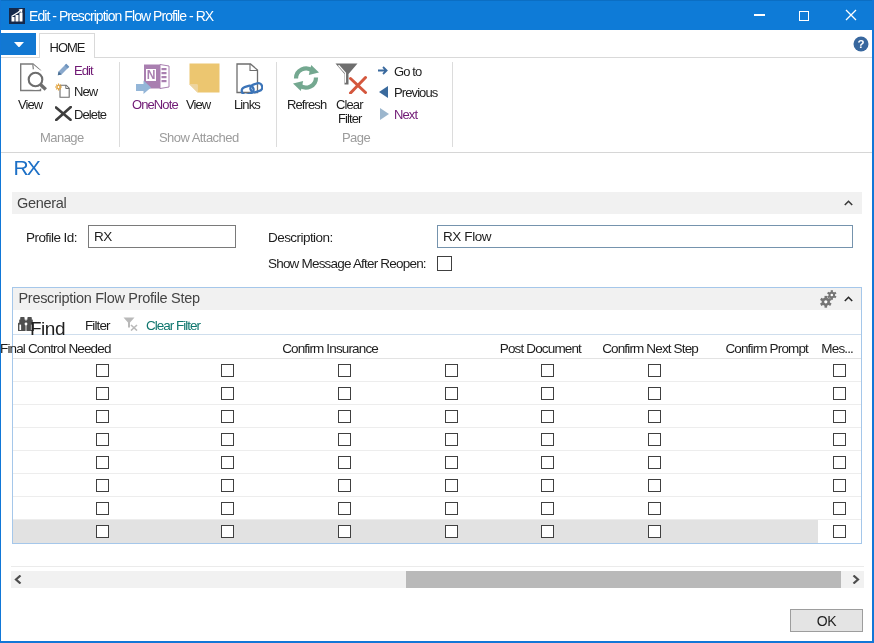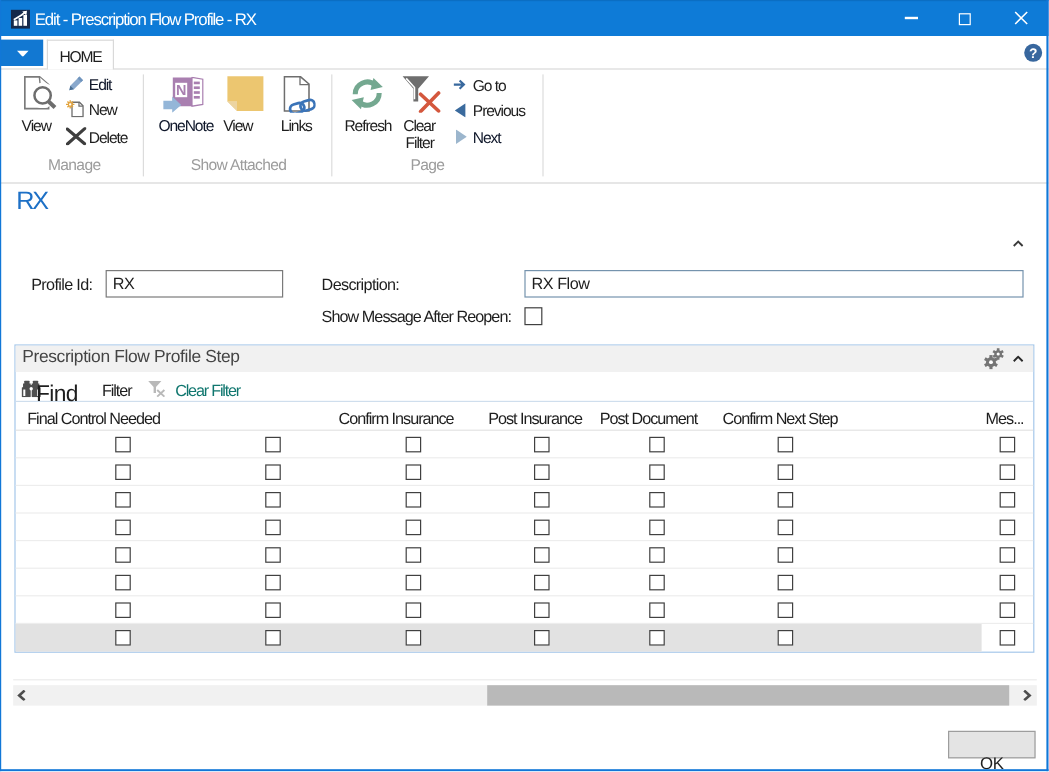--- a/index.html
+++ b/index.html
@@ -12,21 +12,21 @@
 #titletop { left:0; top:0; width:874px; height:1px; background:#0b6ec3; }
 #apptitle { left:29px; top:8px; color:#fff; font-size:14px; letter-spacing:-0.95px; }
 
 #tabstrip { left:0; top:32px; width:874px; height:26px; background:#fff; }
 #ribbonline { left:0; top:57px; width:874px; height:1px; background:#d9d9d9; }
 #dropbtn { left:0px; top:33px; width:36px; height:22px; background:#1278d2; }
 #hometab { left:39px; top:33px; width:56px; height:25px; background:#fff; border:1px solid #d9d9d9; border-bottom:none; text-align:center; font-size:13px; letter-spacing:-1.05px; color:#1e1e1e; padding-top:6px; z-index:3; }
 #ribbonbot { left:0; top:152px; width:874px; height:1px; background:#d6d6d6; }
 .vsep { width:1px; top:62px; height:85px; background:#dcdcdc; }
 .rlabel { font-size:13px; letter-spacing:-0.9px; color:#1e1e1e; white-space:nowrap; }
-.rlabel.dis { color:#0f172a; }
+.rlabel.dis { color:#701a75; }
 .glabel { font-size:13px; letter-spacing:-0.55px; color:#9c9c9c; white-space:nowrap; }
 
 .fieldlabel { font-size:13.5px; letter-spacing:-0.55px; color:#1e1e1e; white-space:nowrap; }
 .inputbox { border:1px solid #7593ad; background:#fff; font-size:13.5px; letter-spacing:-0.4px; color:#1e1e1e; padding:3px 0 0 5px; }
 .sechdr { background:#f1f1f1; font-size:14.5px; letter-spacing:-0.3px; color:#444; }
 .gridhdr { font-size:13.5px; letter-spacing:-0.85px; color:#1e1e1e; white-space:nowrap; }
 .cb { position:absolute; width:13px; height:13px; background:#fff; border:1px solid #404040; z-index:2; }
 .rowsep { position:absolute; left:13px; width:848px; height:1px; background:#ededed; }
 </style>
 </head>
@@ -157,20 +157,21 @@
     <path d="M9 0 L9 12 L0 6 Z" fill="#3a6a9d"></path>
   </svg>
   <div class="abs rlabel" style="left:394px;top:85px">Previous</div>
   <svg class="abs" style="left:380px;top:108px" width="9" height="12" viewBox="0 0 9 12">
     <path d="M0 0 L0 12 L9 6 Z" fill="#9cb6cd"></path>
   </svg>
   <div class="abs rlabel dis" style="left:394px;top:107px">Next</div>
 
   <div class="abs" style="left:13.5px;top:156px;font-size:21px;letter-spacing:-1.8px;color:#1d70c6">RX</div>
 
+  <div class="abs sechdr" style="left:12px;top:192px;width:850px;height:22px;padding:3px 0 0 5px">General</div>
   <svg class="abs" style="left:844px;top:199.5px" width="9" height="6" viewBox="0 0 9 6">
     <path d="M0.8 5 L4.5 1.3 L8.2 5" stroke="#3a3a3a" stroke-width="1.6" fill="none"></path>
   </svg>
 
   <div class="abs fieldlabel" style="left:26px;top:230px">Profile Id:</div>
   <div class="abs inputbox" style="left:88px;top:225px;width:148px;height:23px;border-color:#7a7a7a">RX</div>
   <div class="abs fieldlabel" style="left:268px;top:230px">Description:</div>
   <div class="abs inputbox" style="left:437px;top:225px;width:416px;height:23px">RX Flow</div>
   <div class="abs fieldlabel" style="left:268px;top:256px;letter-spacing:-0.8px">Show Message After Reopen:</div>
   <div class="abs" style="left:437px;top:256px;width:15px;height:15px;background:#fff;border:1px solid #404040"></div>
@@ -215,25 +216,25 @@
     <circle cx="8" cy="7" r="1.4" fill="#fff"></circle>
   </svg>
   <div class="abs" style="left:30px;top:318px;font-size:19px;letter-spacing:-0.5px;color:#1e1e1e">Find</div>
   <div class="abs" style="left:85px;top:318px;font-size:13.5px;letter-spacing:-0.9px;color:#1e1e1e">Filter</div>
   <svg class="abs" style="left:123px;top:317px" width="15" height="14" viewBox="0 0 15 14">
     <path d="M0.5 0.5 L11.5 0.5 L7 5.5 L7 10.5 L5 10.5 L5 5.5 Z" fill="#b9b9b9"></path>
     <path d="M8 8 L14 13.5 M14 8 L8 13.5" stroke="#b9b9b9" stroke-width="1.6"></path>
   </svg>
   <div class="abs" style="left:146px;top:318px;font-size:13.5px;letter-spacing:-1.0px;color:#0f766e">Clear Filter</div>
 
-  <div class="abs gridhdr" style="left:0px;top:340.5px;width:156px;text-align:center">Final Control Needed</div>
+  <div class="abs gridhdr" style="left:0px;top:340.5px;width:156px;text-align:left">Final Control Needed</div>
   <div class="abs gridhdr" style="left:0px;top:340.5px;width:378px;text-align:right">Confirm Insurance</div>
-  <div class="abs gridhdr" style="left:0px;top:340.5px;width:485px;text-align:right">Post Insurance</div>
   <div class="abs gridhdr" style="left:0px;top:340.5px;width:581px;text-align:right">Post Document</div>
   <div class="abs gridhdr" style="left:0px;top:340.5px;width:698px;text-align:right">Confirm Next Step</div>
+  <div class="abs gridhdr" style="left:0px;top:340.5px;width:808px;text-align:right">Confirm Prompt</div>
   <div class="abs gridhdr" style="left:0px;top:340.5px;width:853px;text-align:right">Mes...</div>
   <div class="abs" style="left:13px;top:358px;width:848px;height:1px;background:#e3e3e3"></div>
 
   <div class="abs" id="rows"></div>
   <div class="rowsep" style="top:381px"></div>
   <div class="cb" style="left:95.5px;top:364.0px"></div>
   <div class="cb" style="left:221.0px;top:364.0px"></div>
   <div class="cb" style="left:337.5px;top:364.0px"></div>
   <div class="cb" style="left:444.5px;top:364.0px"></div>
   <div class="cb" style="left:541.0px;top:364.0px"></div>
@@ -299,18 +300,18 @@
 
   <div class="abs" style="left:11px;top:566px;width:853px;height:1px;background:#ebebeb"></div>
   <div class="abs" style="left:11px;top:571px;width:853px;height:17px;background:#f1f1f1"></div>
   <div class="abs" style="left:406px;top:571px;width:435px;height:17px;background:#b9b9b9"></div>
   <svg class="abs" style="left:14px;top:575px" width="8" height="9" viewBox="0 0 8 9">
     <path d="M6.5 0.5 L2 4.5 L6.5 8.5" stroke="#4d4d4d" stroke-width="2.2" fill="none"></path>
   </svg>
   <svg class="abs" style="left:852px;top:575px" width="8" height="9" viewBox="0 0 8 9">
     <path d="M1.5 0.5 L6 4.5 L1.5 8.5" stroke="#4d4d4d" stroke-width="2.2" fill="none"></path>
   </svg>
-  <div class="abs" style="left:790px;top:609px;width:73px;height:23px;background:#e4e4e4;border:1px solid #9d9d9d;text-align:center;font-size:14px;letter-spacing:-0.3px;color:#1e1e1e;padding-top:18px">OK</div>
+  <div class="abs" style="left:790px;top:609px;width:73px;height:23px;background:#e4e4e4;border:1px solid #9d9d9d;text-align:center;font-size:14px;letter-spacing:-0.3px;color:#1e1e1e;padding-top:3px">OK</div>
 
   <div class="abs" style="left:0;top:0;width:1px;height:643px;background:#1177d7"></div>
   <div class="abs" style="left:872px;top:0;width:2px;height:643px;background:#1177d7"></div>
   <div class="abs" style="left:0;top:641px;width:874px;height:2px;background:#1177d7"></div>
 </div>
 
 </body></html>

